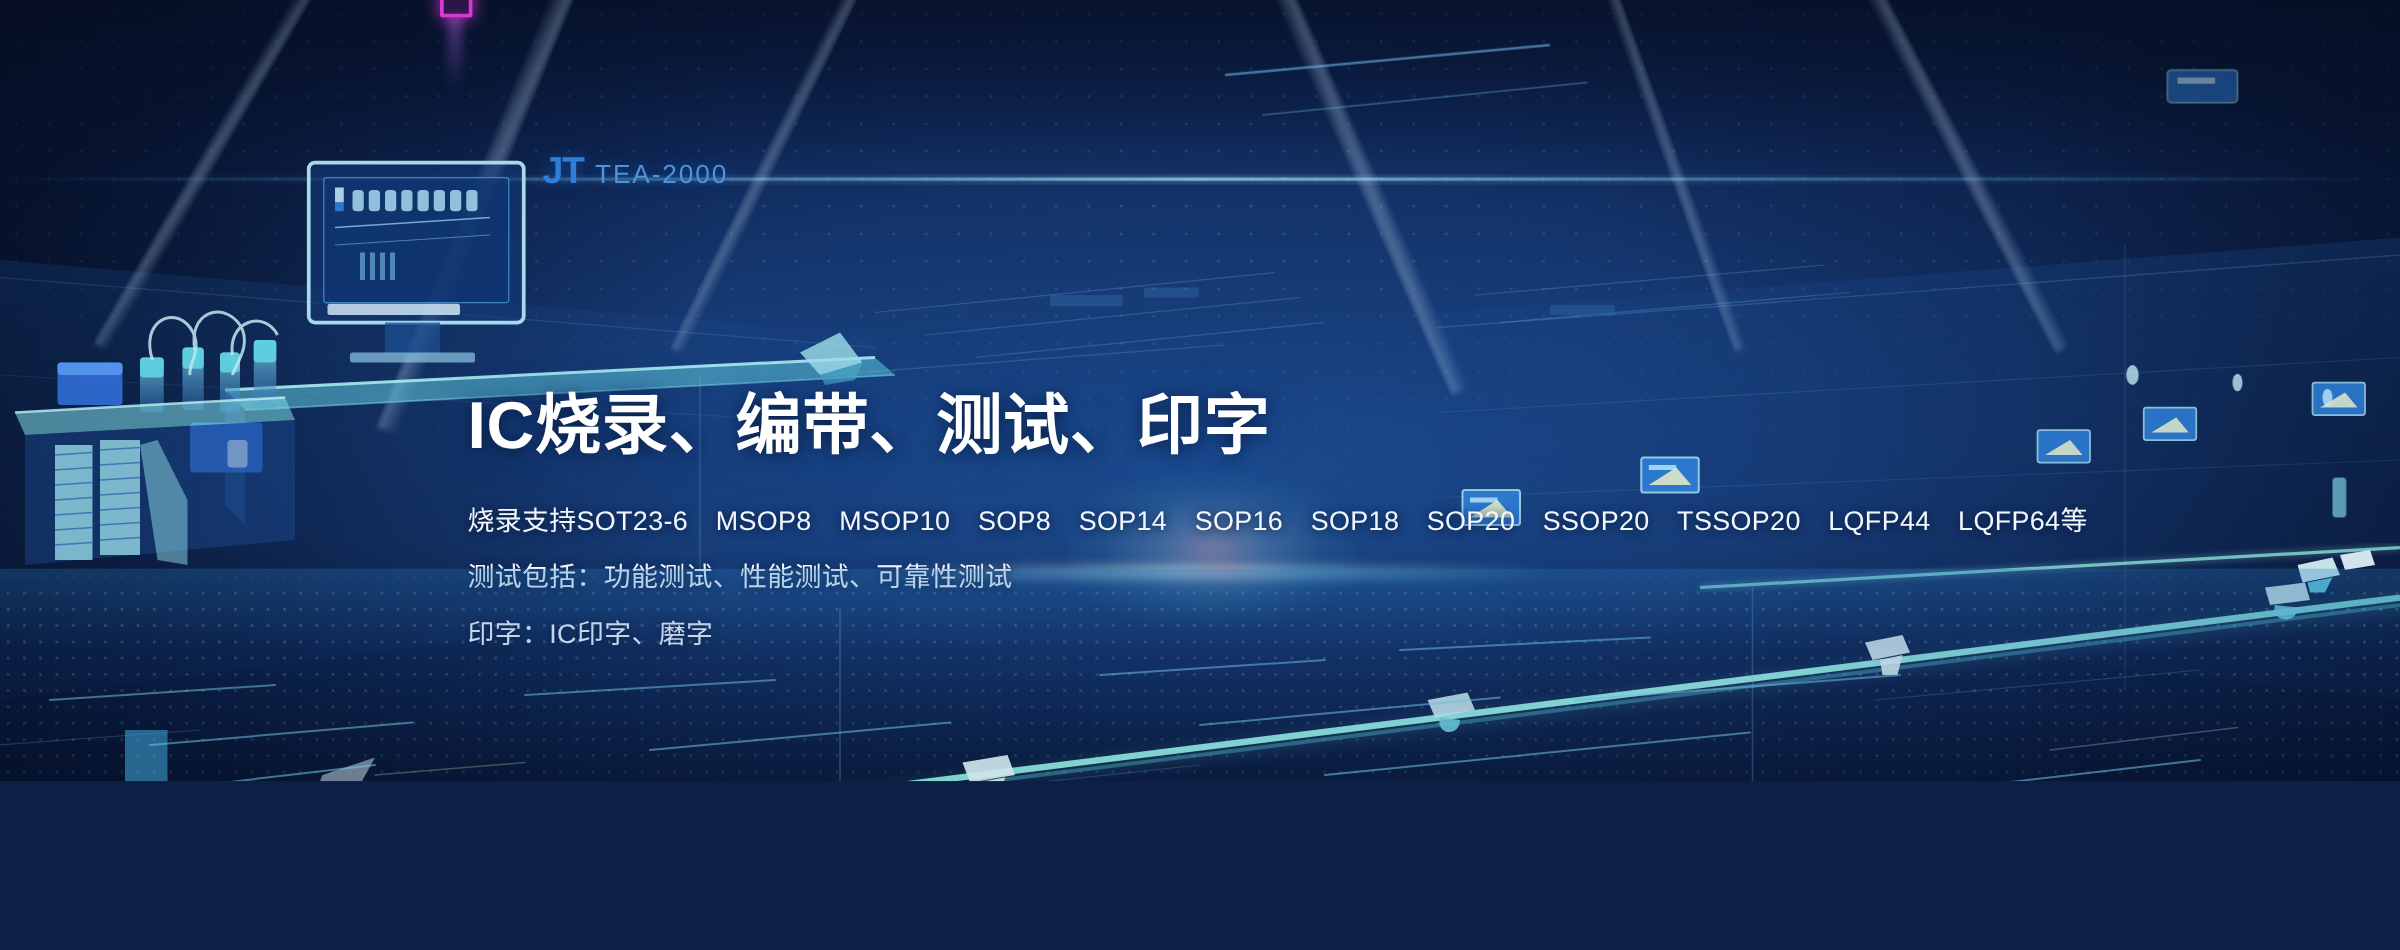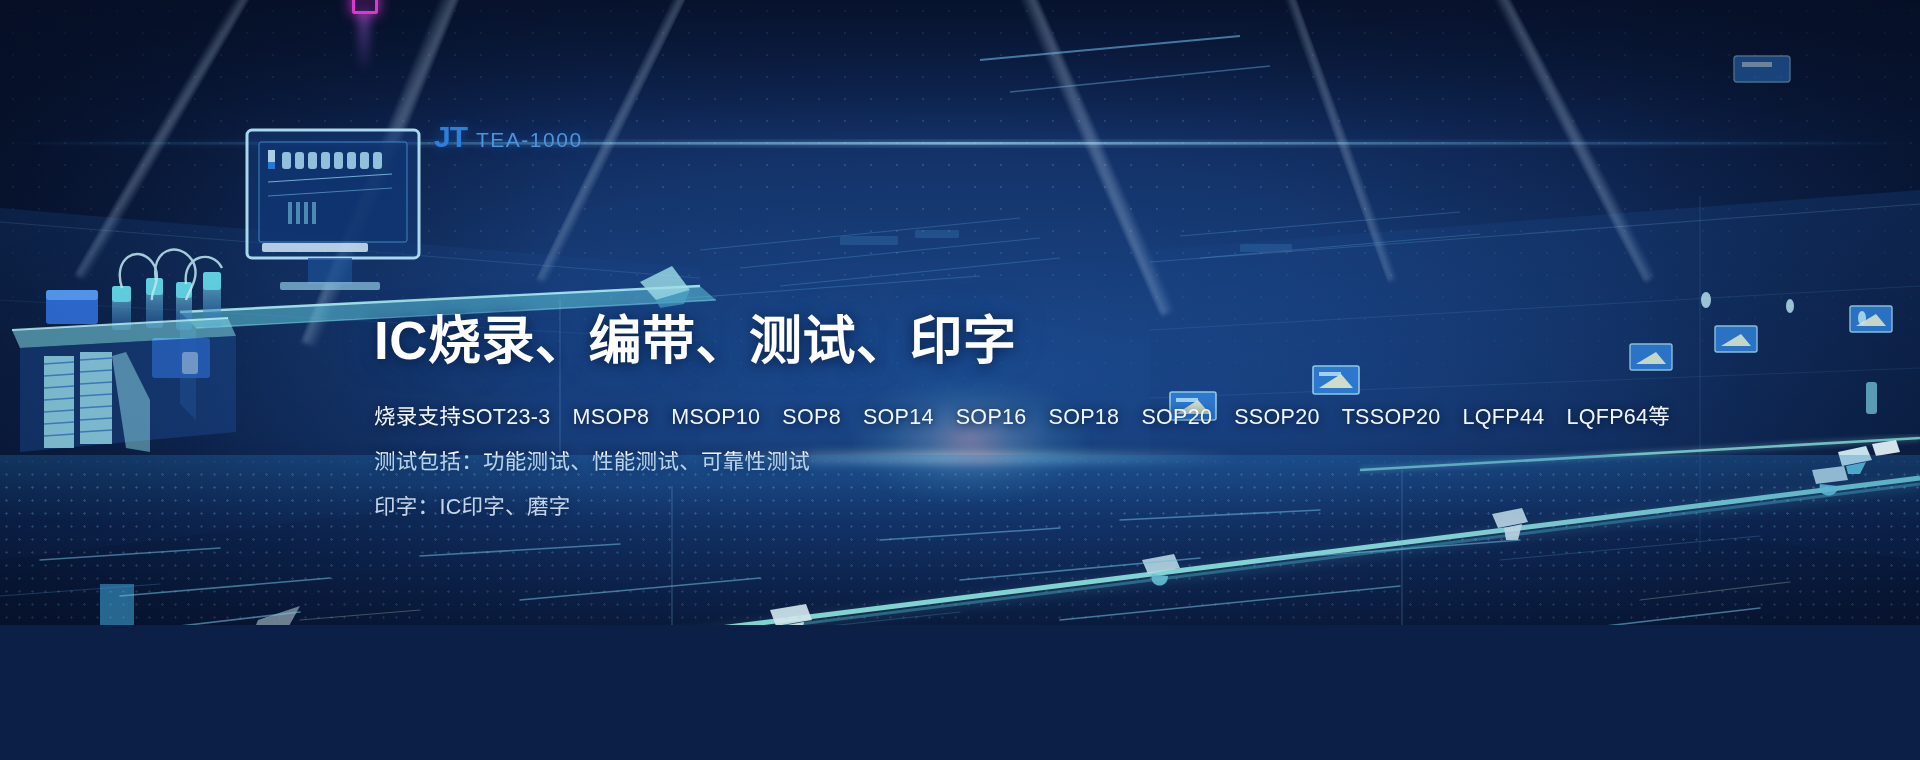--- a/index.html
+++ b/index.html
@@ -419,29 +419,29 @@
   </svg>
 
   <div class="vp-glow"></div>
   <div class="vp-streak"></div>
 
   <div class="pink-beam"></div>
   <div class="pink-marker"></div>
 
   <div class="machine-tag">
     <span class="brand">JT</span>
-    <span class="model">TEA-1000</span>
+    <span class="model">TEA-2000</span>
   </div>
 
   <div class="copy">
     <h1 class="headline">IC烧录、编带、测试、印字</h1>
 
     <ul class="sublist">
       <li class="sub">
-        <span class="pk">烧录支持SOT23-3</span><span class="pk">MSOP8</span><span class="pk">MSOP10</span><span class="pk">SOP8</span><span class="pk">SOP14</span><span class="pk">SOP16</span><span class="pk">SOP18</span><span class="pk">SOP20</span><span class="pk">SSOP20</span><span class="pk">TSSOP20</span><span class="pk">LQFP44</span><span class="pk">LQFP64等</span>
+        <span class="pk">烧录支持SOT23-6</span><span class="pk">MSOP8</span><span class="pk">MSOP10</span><span class="pk">SOP8</span><span class="pk">SOP14</span><span class="pk">SOP16</span><span class="pk">SOP18</span><span class="pk">SOP20</span><span class="pk">SSOP20</span><span class="pk">TSSOP20</span><span class="pk">LQFP44</span><span class="pk">LQFP64等</span>
       </li>
       <li class="sub">测试包括：功能测试、性能测试、可靠性测试</li>
       <li class="sub">印字：IC印字、磨字</li>
     </ul>
   </div>
 
   <div class="floor">
     <div class="grid-dots"></div>
   </div>
 

